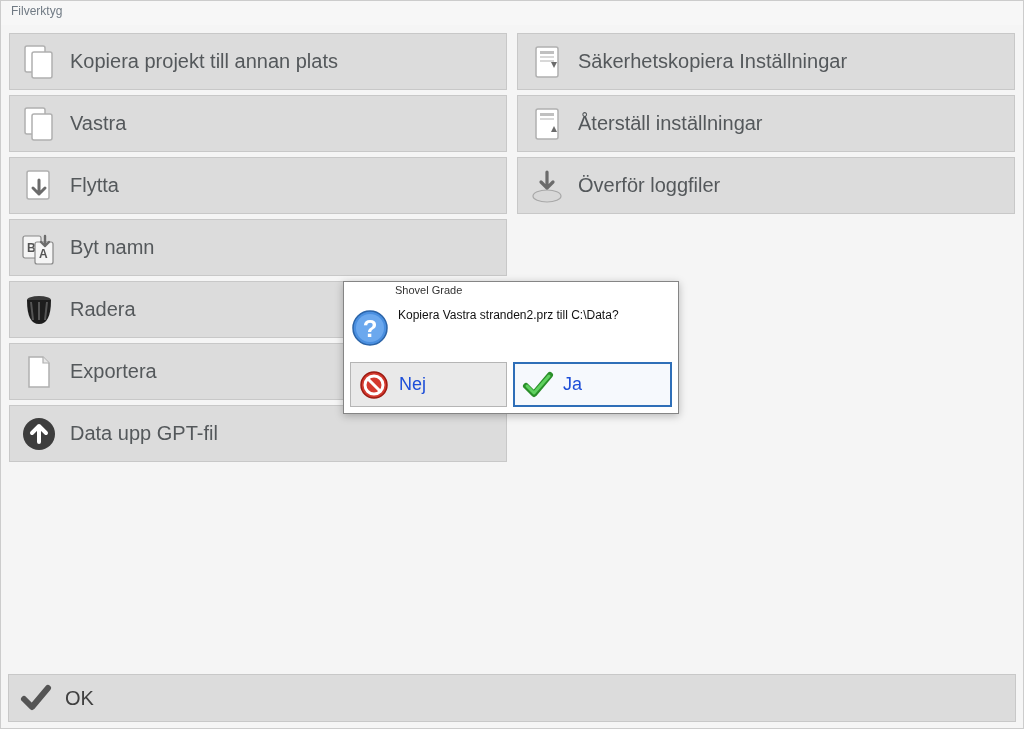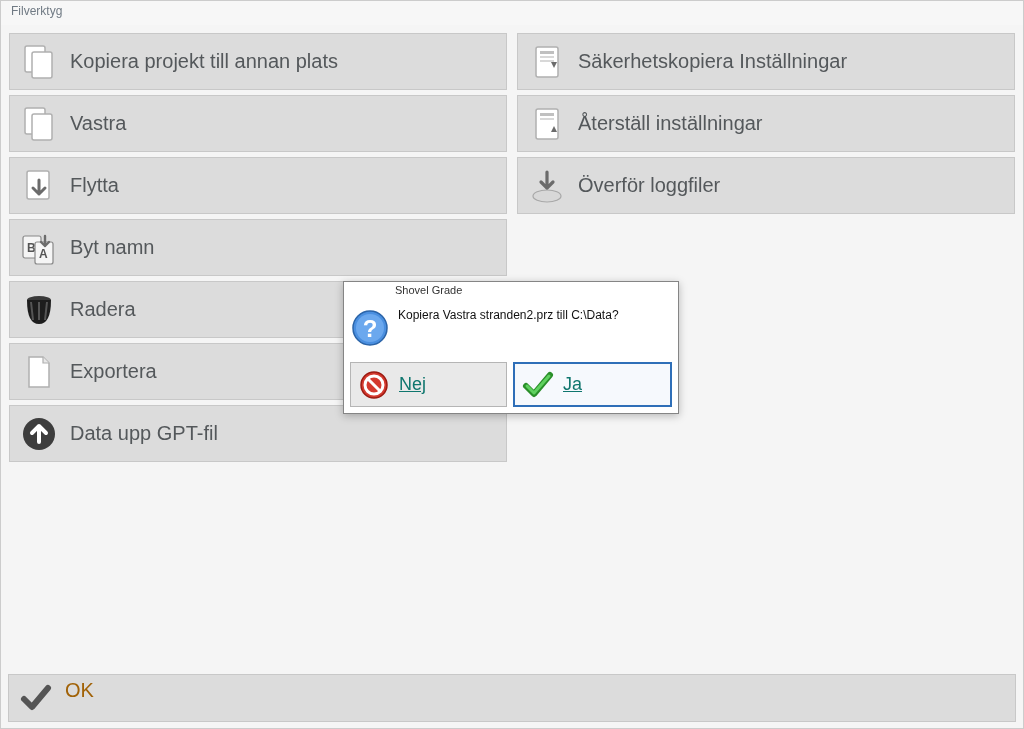--- a/index.html
+++ b/index.html
@@ -56,25 +56,26 @@
       justify-content: center;
       flex-shrink: 0;
     }
     .footer {
       position: absolute;
       bottom: 7px;
       left: 8px;
       right: 8px;
       height: 48px;
       display: flex;
+      align-items: center;
       background: #dcdcdc;
       border: 1px solid #c8c8c8;
       gap: 10px;
       padding: 4px 8px;
-      color: #a16207;
+      color: #404040;
       font-size: 20px;
       cursor: pointer;
     }
     .footer .tool-icon { width: 38px; height: 38px;}
     
     .dialog {
       position: absolute;
       left: 343px;
       top: 281px;
       width: 336px;
@@ -114,23 +115,22 @@
     .dlg-btn {
       flex: 1;
       height: 45px;
       display: flex;
       align-items: center;
       gap: 8px;
       padding: 0 6px;
       background: #e9e9e9;
       border: 1px solid #b5b5b5;
       font-size: 18px;
-      color: #0f766e;
+      color: #1d4ed8;
       cursor: pointer;
-      text-decoration: underline;
     }
     .dlg-btn.yes {
       border: 2px solid #2f6fb8;
       background: #f6f9fd;
     }
     .dlg-btn .ic { width: 34px; height: 34px; display:flex; align-items:center; justify-content:center; flex-shrink:0; }
 
     
     svg { display: block; }
   </style>

